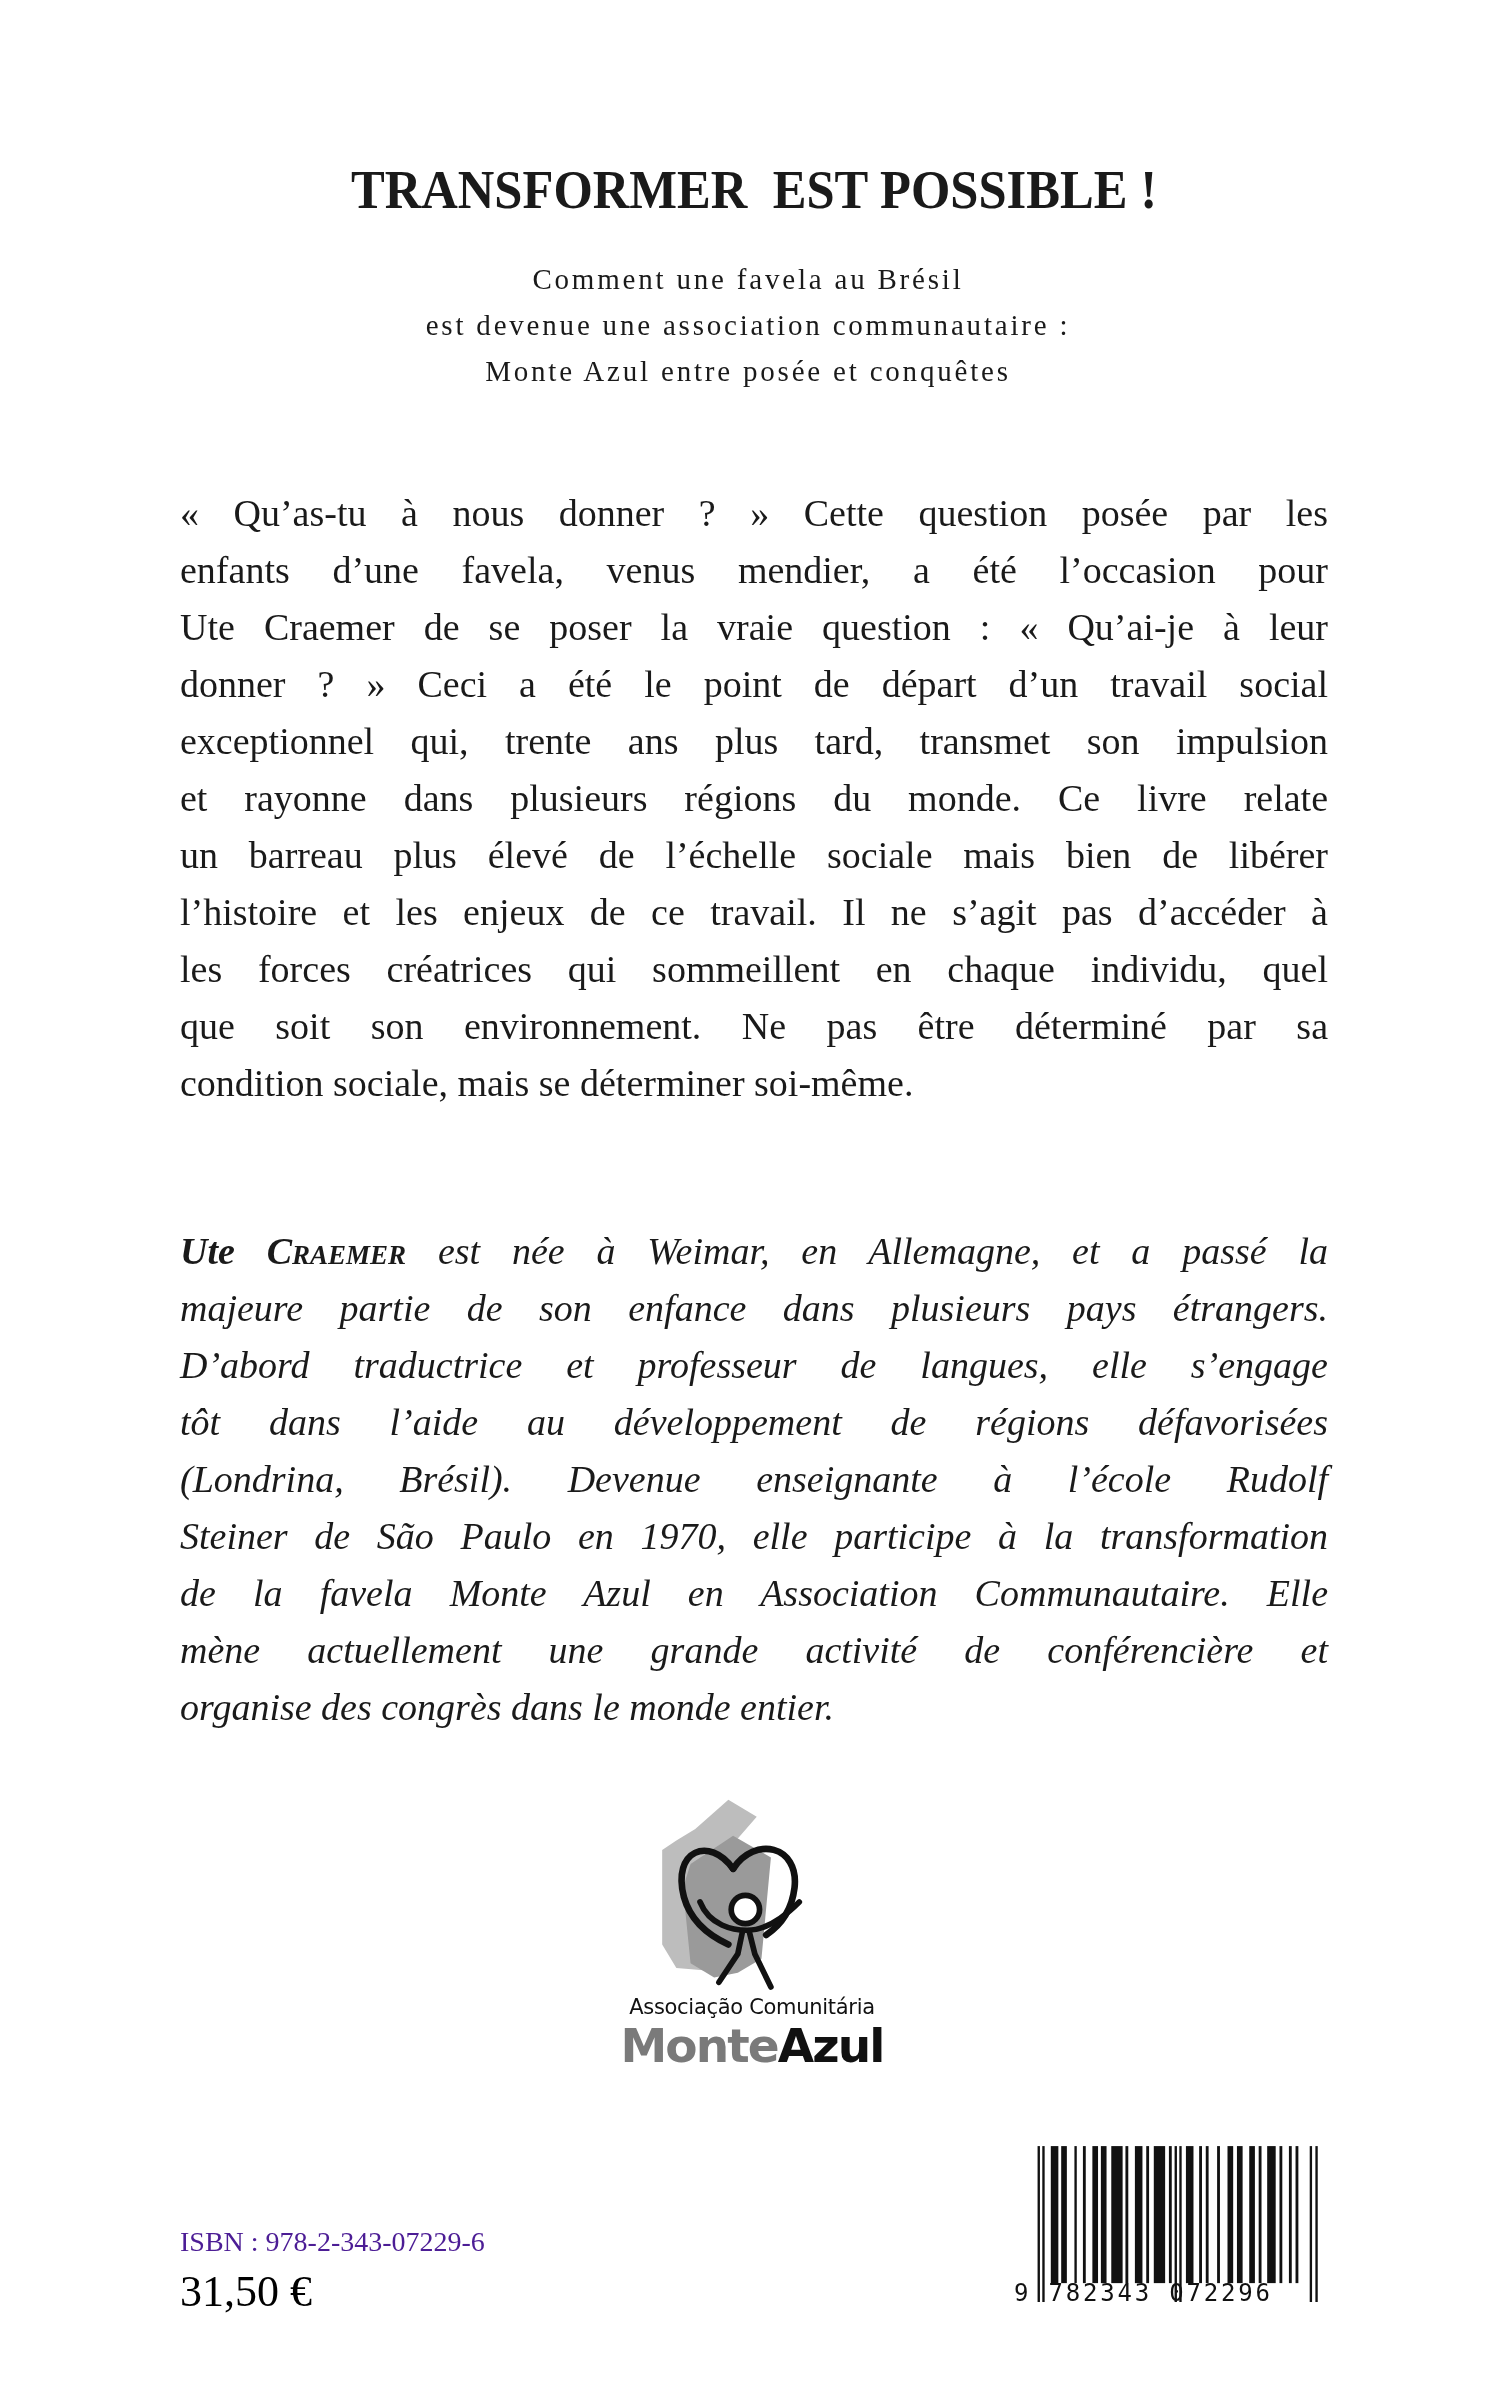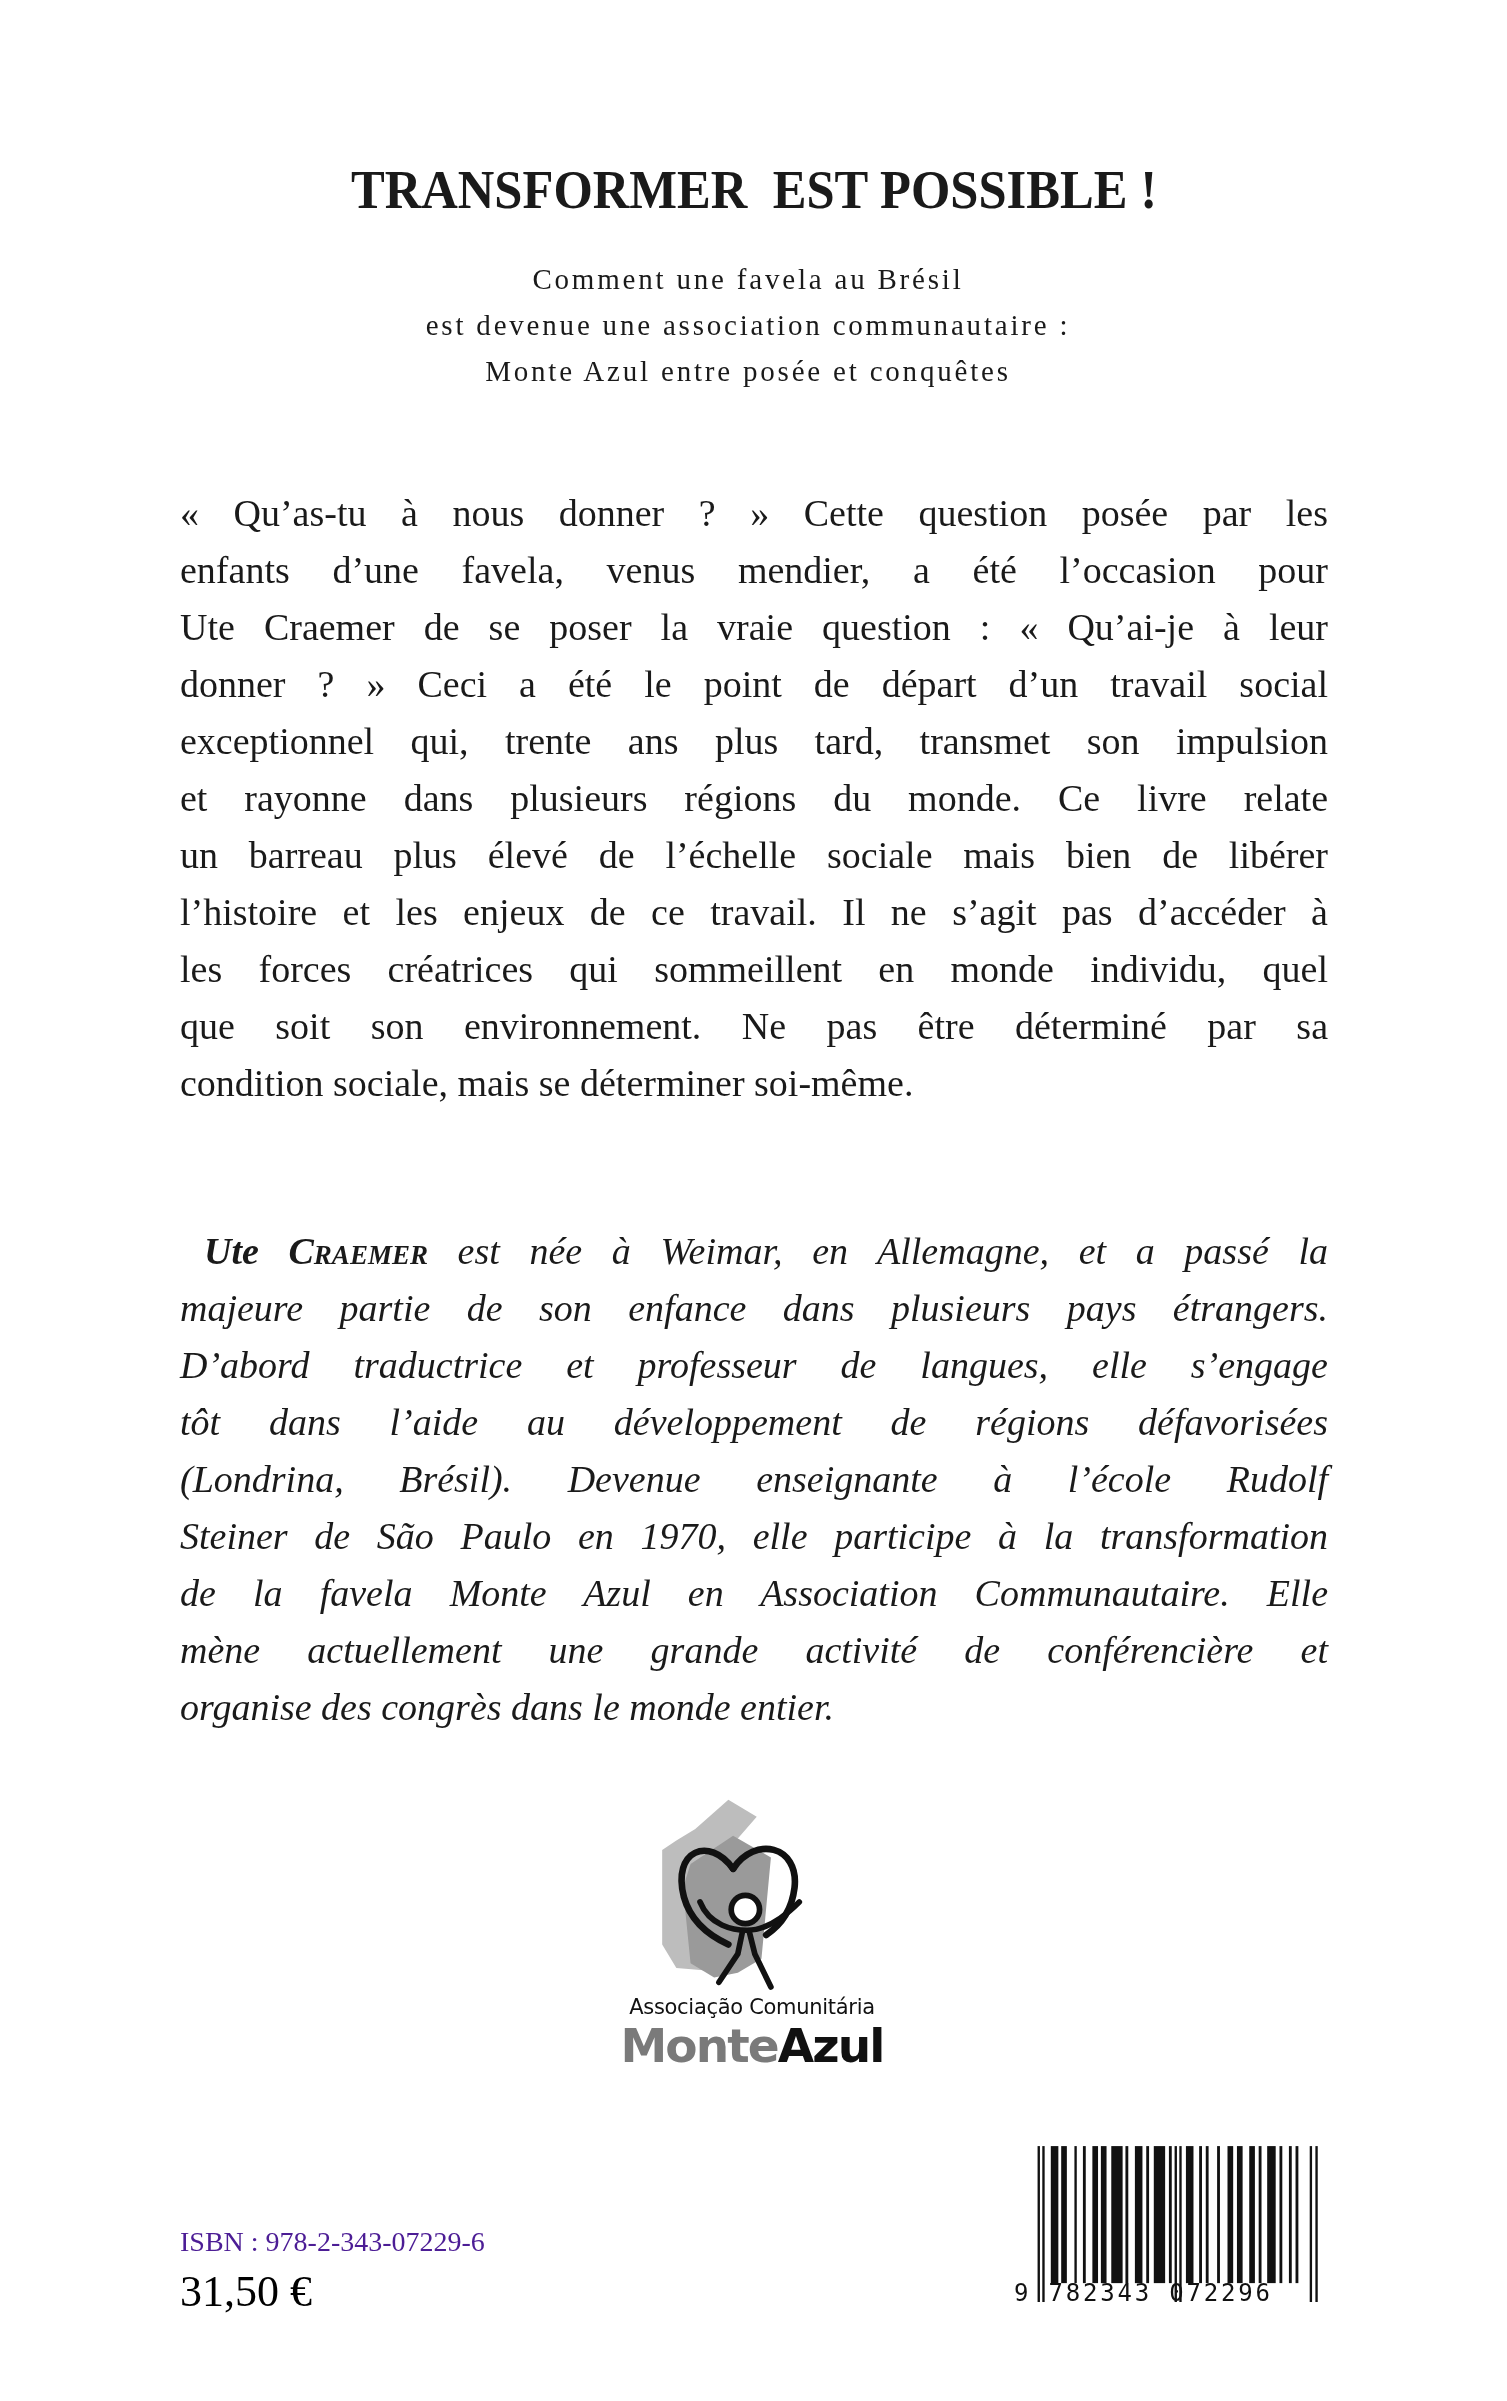--- a/index.html
+++ b/index.html
@@ -27,21 +27,21 @@
   .para .line {
     display: block; height: 57px; line-height: 57px; white-space: nowrap;
     text-align: justify; text-align-last: justify;
   }
   .para .line.last { text-align-last: left; }
   #summary { top: 485px; font-size: 38px; }
   #summary .line { transform-origin: left center; }
 
   #bio { top: 1223px; font-size: 38px; font-style: italic; }
   #bio .line { height: 57px; line-height: 57px; }
-  #bio .author-name { font-weight: bold; margin-left: 24px; }
+  #bio .author-name { font-weight: bold; }
   #bio .sc { font-variant: small-caps; }
 
   #logo { position: absolute; left: 596px; top: 1793px; width: 312px; height: 284px; }
   #logo-text-1 {
     position: absolute; left: 0; width: 312px; top: 1995px; text-align: center;
     font-family: "DejaVu Sans", sans-serif; font-size: 21px; color: #111;
     letter-spacing: -0.3px; left: 596px;
   }
   #logo-text-2 {
     position: absolute; left: 596px; width: 312px; top: 2019px; text-align: center;
@@ -80,21 +80,21 @@
 
 <div id="summary" class="para">
   <span class="line">« Qu’as-tu à nous donner ? » Cette question posée par les</span>
   <span class="line">enfants d’une favela, venus mendier, a été l’occasion pour</span>
   <span class="line">Ute Craemer de se poser la vraie question : « Qu’ai-je à leur</span>
   <span class="line">donner ? » Ceci a été le point de départ d’un travail social</span>
   <span class="line">exceptionnel qui, trente ans plus tard, transmet son impulsion</span>
   <span class="line">et rayonne dans plusieurs régions du monde. Ce livre relate</span>
   <span class="line">un barreau plus élevé de l’échelle sociale mais bien de libérer</span>
   <span class="line">l’histoire et les enjeux de ce travail. Il ne s’agit pas d’accéder à</span>
-  <span class="line">les forces créatrices qui sommeillent en monde individu, quel</span>
+  <span class="line">les forces créatrices qui sommeillent en chaque individu, quel</span>
   <span class="line">que soit son environnement. Ne pas être déterminé par sa</span>
   <span class="line last">condition sociale, mais se déterminer soi-même.</span>
 </div>
 
 <div id="bio" class="para">
   <span class="line"><span class="author-name"><span>Ute </span><span class="sc">Craemer</span></span><span> est née à Weimar, en Allemagne, et a passé la</span></span>
   <span class="line">majeure partie de son enfance dans plusieurs pays étrangers.</span>
   <span class="line">D’abord traductrice et professeur de langues, elle s’engage</span>
   <span class="line">tôt dans l’aide au développement de régions défavorisées</span>
   <span class="line">(Londrina, Brésil). Devenue enseignante à l’école Rudolf</span>

